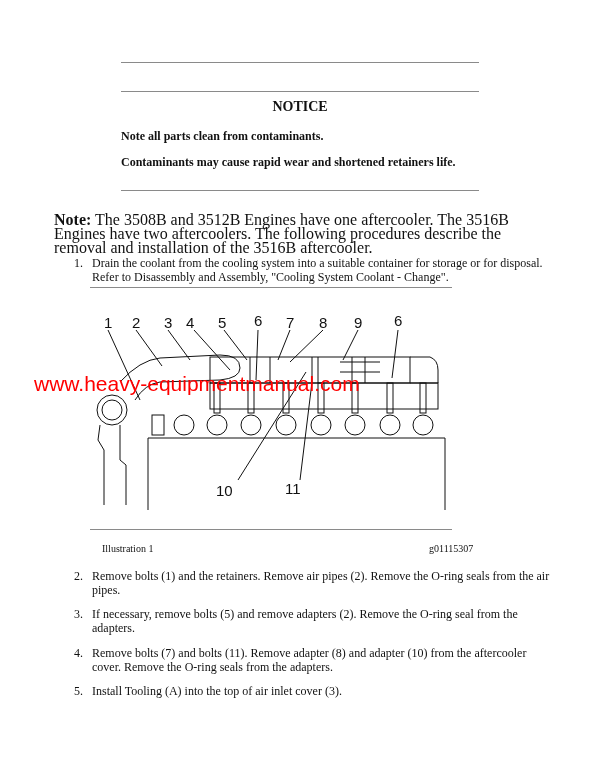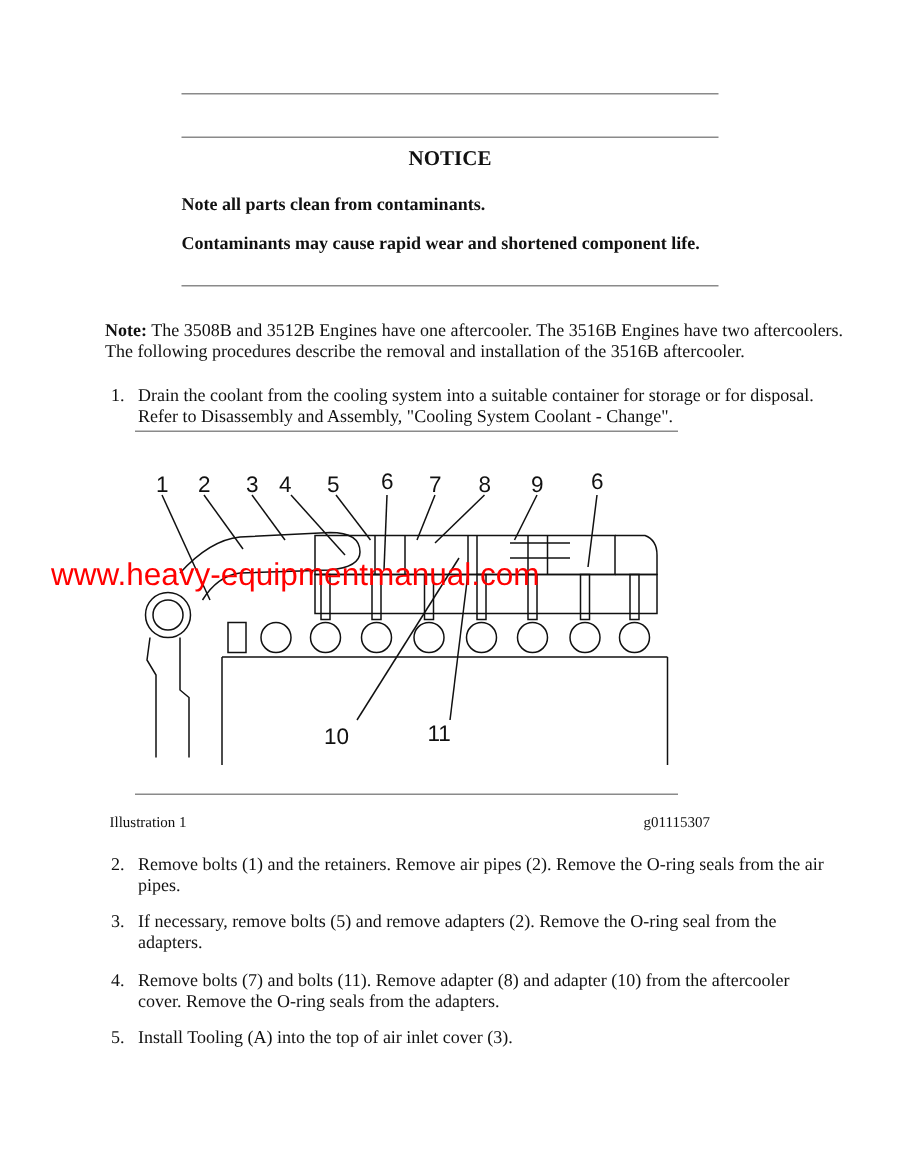--- a/index.html
+++ b/index.html
@@ -2,40 +2,40 @@
 <html><head>
 <meta charset="utf-8">
 <style>
   html, body { margin: 0; padding: 0; background: #ffffff; }
   body { width: 600px; height: 776px; position: relative; overflow: hidden;
          font-family: "Liberation Serif", serif; color: #111; }
   .rule { position: absolute; height: 1px; background: #8a8a8a; }
   .notice-title { position: absolute; left: 0; width: 600px; top: 99px; text-align: center;
                   font-weight: bold; font-size: 14px; }
   .notice-line { position: absolute; left: 121px; font-weight: bold; font-size: 12px; }
-  .para { position: absolute; left: 70px; width: 500px; font-size: 12px; line-height: 14px; font-family: Liberation Serif, serif; }
+  .para { position: absolute; left: 54px; width: 500px; font-size: 16px; line-height: 14px; font-family: Liberation Serif, serif; }
   .step { position: absolute; left: 74px; width: 480px; font-size: 12px; line-height: 14px; }
   .step .num { position: absolute; left: 0; width: 14px; }
   .step .txt { display: block; margin-left: 18px; }
   .caption { position: absolute; font-size: 10px; }
   .figure { position: absolute; left: 90px; top: 300px; width: 365px; height: 210px; }
   .callout { font-family: "Liberation Sans", sans-serif; font-size: 15px; fill: #111; }
   .watermark { position: absolute; left: 34px; top: 364px; width: 540px;
                font-family: "Liberation Sans", sans-serif; font-size: 21px; color: #ff0000;
                letter-spacing: 0px; white-space: nowrap; line-height: 40px; }
 </style>
 </head>
 <body>
 
 <div class="rule" style="left:121px; top:62px; width:358px;"></div>
 <div class="rule" style="left:121px; top:91px; width:358px;"></div>
 
 <div class="notice-title">NOTICE</div>
 <div class="notice-line" style="top:129px;">Note all parts clean from contaminants.</div>
-<div class="notice-line" style="top:155px;">Contaminants may cause rapid wear and shortened component life.</div>
+<div class="notice-line" style="top:155px;">Contaminants may cause rapid wear and shortened retainers life.</div>
 <div class="rule" style="left:121px; top:190px; width:358px;"></div>
 
 <div class="para" style="top:213px;"><b>Note:</b><span> The 3508B and 3512B Engines have one aftercooler. The 3516B Engines have two aftercoolers. The following procedures describe the removal and installation of the 3516B aftercooler.</span></div>
 
 <div class="step" style="top:256px;">
   <span class="num">1.</span>
   <span class="txt">Drain the coolant from the cooling system into a suitable container for storage or for disposal. Refer to Disassembly and Assembly, "Cooling System Coolant - Change".</span>
 </div>
 <div class="rule" style="left:90px; top:287px; width:362px;"></div>
 
@@ -112,21 +112,21 @@
     <text class="callout" x="264" y="28">9</text>
     <text class="callout" x="304" y="26">6</text>
     <text class="callout" x="126" y="196">10</text>
     <text class="callout" x="195" y="194">11</text>
   </svg>
 </div>
 
 <div class="watermark">www.heavy-equipmentmanual.com</div>
 
 <div class="rule" style="left:90px; top:529px; width:362px;"></div>
-<div class="caption" style="left:73px; top:543px;">Illustration 1</div>
+<div class="caption" style="left:102px; top:543px;">Illustration 1</div>
 <div class="caption" style="left:429px; top:543px;">g01115307</div>
 
 <div class="step" style="top:569px;">
   <span class="num">2.</span>
   <span class="txt">Remove bolts (1) and the retainers. Remove air pipes (2). Remove the O-ring seals from the air pipes.</span>
 </div>
 <div class="step" style="top:607px;">
   <span class="num">3.</span>
   <span class="txt">If necessary, remove bolts (5) and remove adapters (2). Remove the O-ring seal from the adapters.</span>
 </div>

